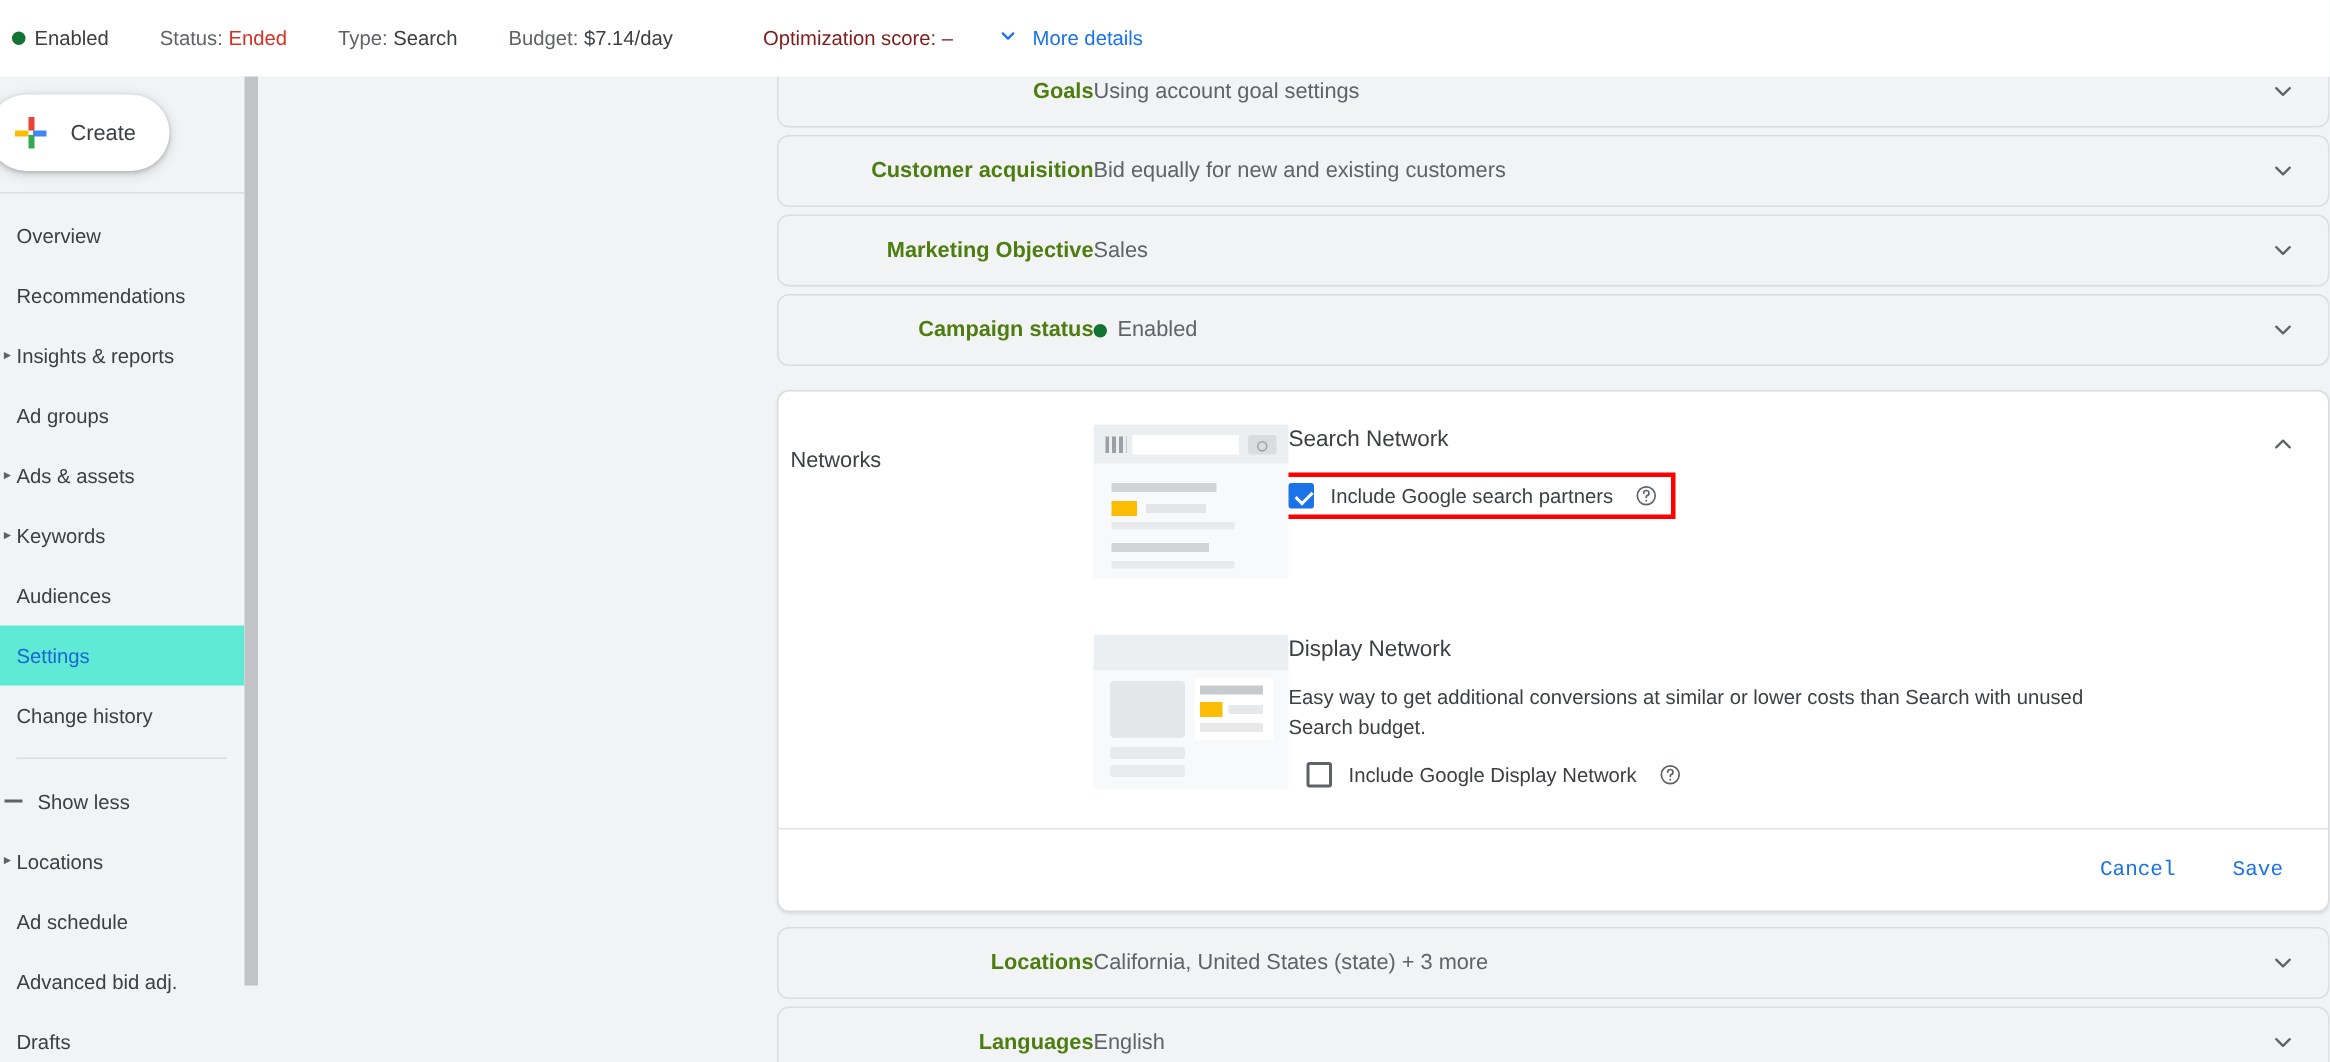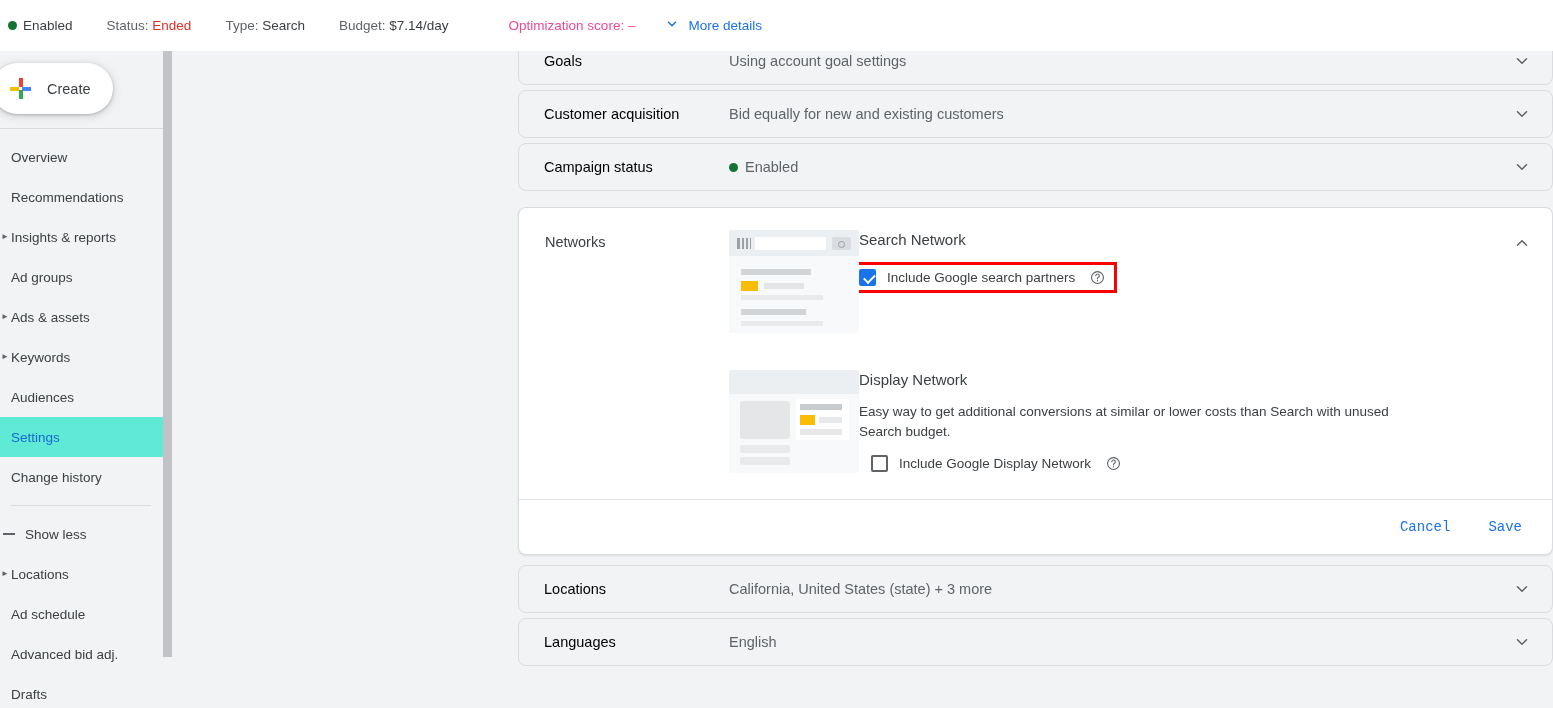--- a/index.html
+++ b/index.html
@@ -32,21 +32,21 @@
     background: #137333;
     display: inline-block;
     margin-left: 8px;
     margin-right: 6px;
     flex: 0 0 auto;
   }
   .topbar-enabled { color: #3c4043; }
   .topbar-item { margin-left: 34px; color: #5f6368; }
   .topbar-item .v { color: #3c4043; font-weight: 500; }
   .topbar-item .v.ended { color: #d93025; font-weight: 500; }
-  .topbar-optscore { margin-left: 60px; color: #ec4899; }
+  .topbar-optscore { margin-left: 60px; color: #7f1d1d; }
   .topbar-more {
     margin-left: 30px;
     color: #1a73e8;
     font-weight: 500;
     display: flex;
     align-items: center;
     gap: 9px;
     cursor: pointer;
   }
 
@@ -188,22 +188,23 @@
     height: 48px;
     margin-bottom: 5px;
     display: flex;
     align-items: center;
     cursor: pointer;
   }
   .row-label {
     width: 210px;
     padding-left: 25px;
     font-size: 14.5px;
-    color: #000000;
-    font-weight: 400;
+    color: #4d7c0f;
+    font-weight: 700;
+    text-align: right;
   }
   .row-value {
     flex: 1;
     font-size: 14.5px;
     color: #5f6368;
     display: flex;
     align-items: center;
   }
   .row-value .dot {
     width: 9px; height: 9px;
@@ -230,26 +231,27 @@
     box-shadow: 0 1px 2px rgba(60,64,67,.12);
     margin-bottom: 10px;
     padding: 0;
   }
   .card-body {
     display: flex;
     padding: 22px 0 26px 0;
   }
   .card-title {
     width: 210px;
-    padding-left: 26px;
+    padding-left: 8px;
     padding-top: 4px;
     font-size: 14.5px;
     color: #3c4043;
     font-weight: 500;
     flex: 0 0 auto;
+    margin-top: 12px;
   }
   .card-inner { flex: 1; }
 
   .net-block {
     display: flex;
     align-items: flex-start;
   }
   .net-block + .net-block { margin-top: 37px; }
 
   
@@ -505,20 +507,29 @@
     <div class="row">
       <div class="row-label">Customer acquisition</div>
       <div class="row-value">Bid equally for new and existing customers</div>
       <div class="chev">
         <svg width="18" height="18" viewBox="0 0 24 24" fill="none" stroke="#5f6368" stroke-width="2" stroke-linecap="round" stroke-linejoin="round">
             <polyline points="6 9 12 15 18 9"></polyline>
           </svg>
       </div>
     </div>
 
+    <div class="row">
+      <div class="row-label">Marketing Objective</div>
+      <div class="row-value">Sales</div>
+      <div class="chev">
+        <svg width="18" height="18" viewBox="0 0 24 24" fill="none" stroke="#5f6368" stroke-width="2" stroke-linecap="round" stroke-linejoin="round">
+            <polyline points="6 9 12 15 18 9"></polyline>
+          </svg>
+      </div>
+    </div>
 
     <div class="row" style="margin-bottom:16px;">
       <div class="row-label">Campaign status</div>
       <div class="row-value">
         <span class="dot"></span>
         <span>Enabled</span>
       </div>
       <div class="chev">
         <svg width="18" height="18" viewBox="0 0 24 24" fill="none" stroke="#5f6368" stroke-width="2" stroke-linecap="round" stroke-linejoin="round">
             <polyline points="6 9 12 15 18 9"></polyline>

